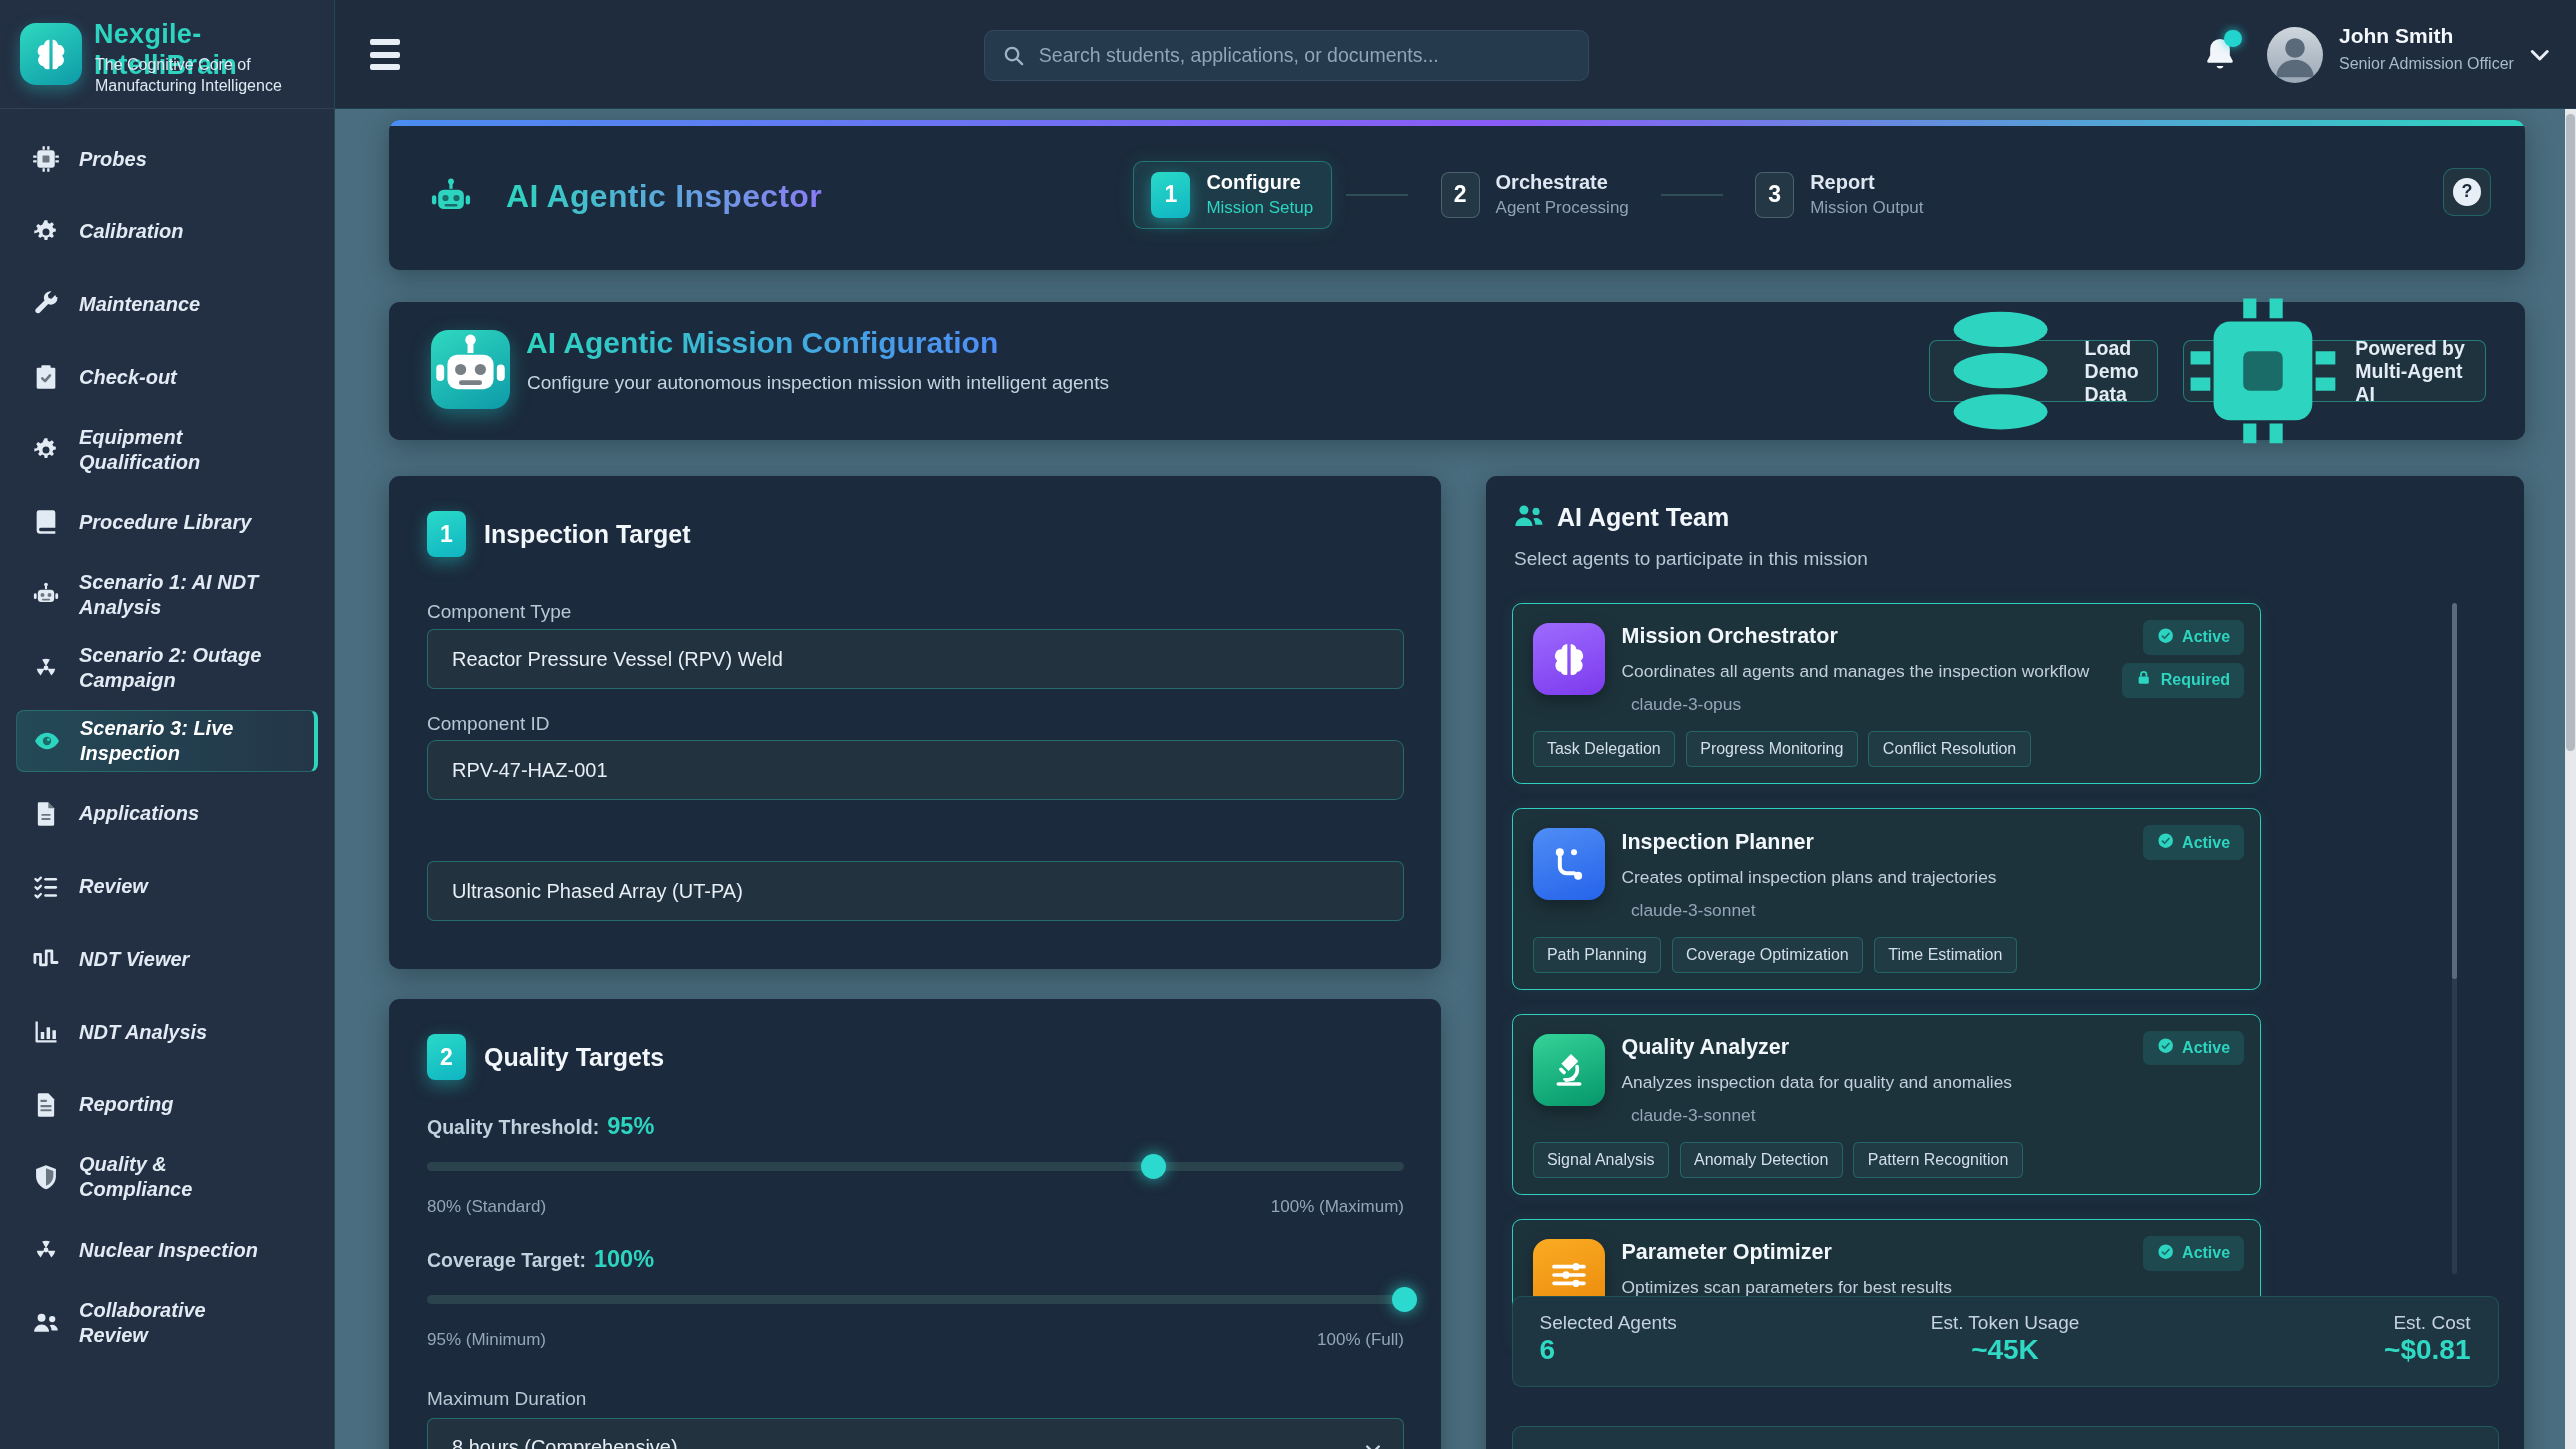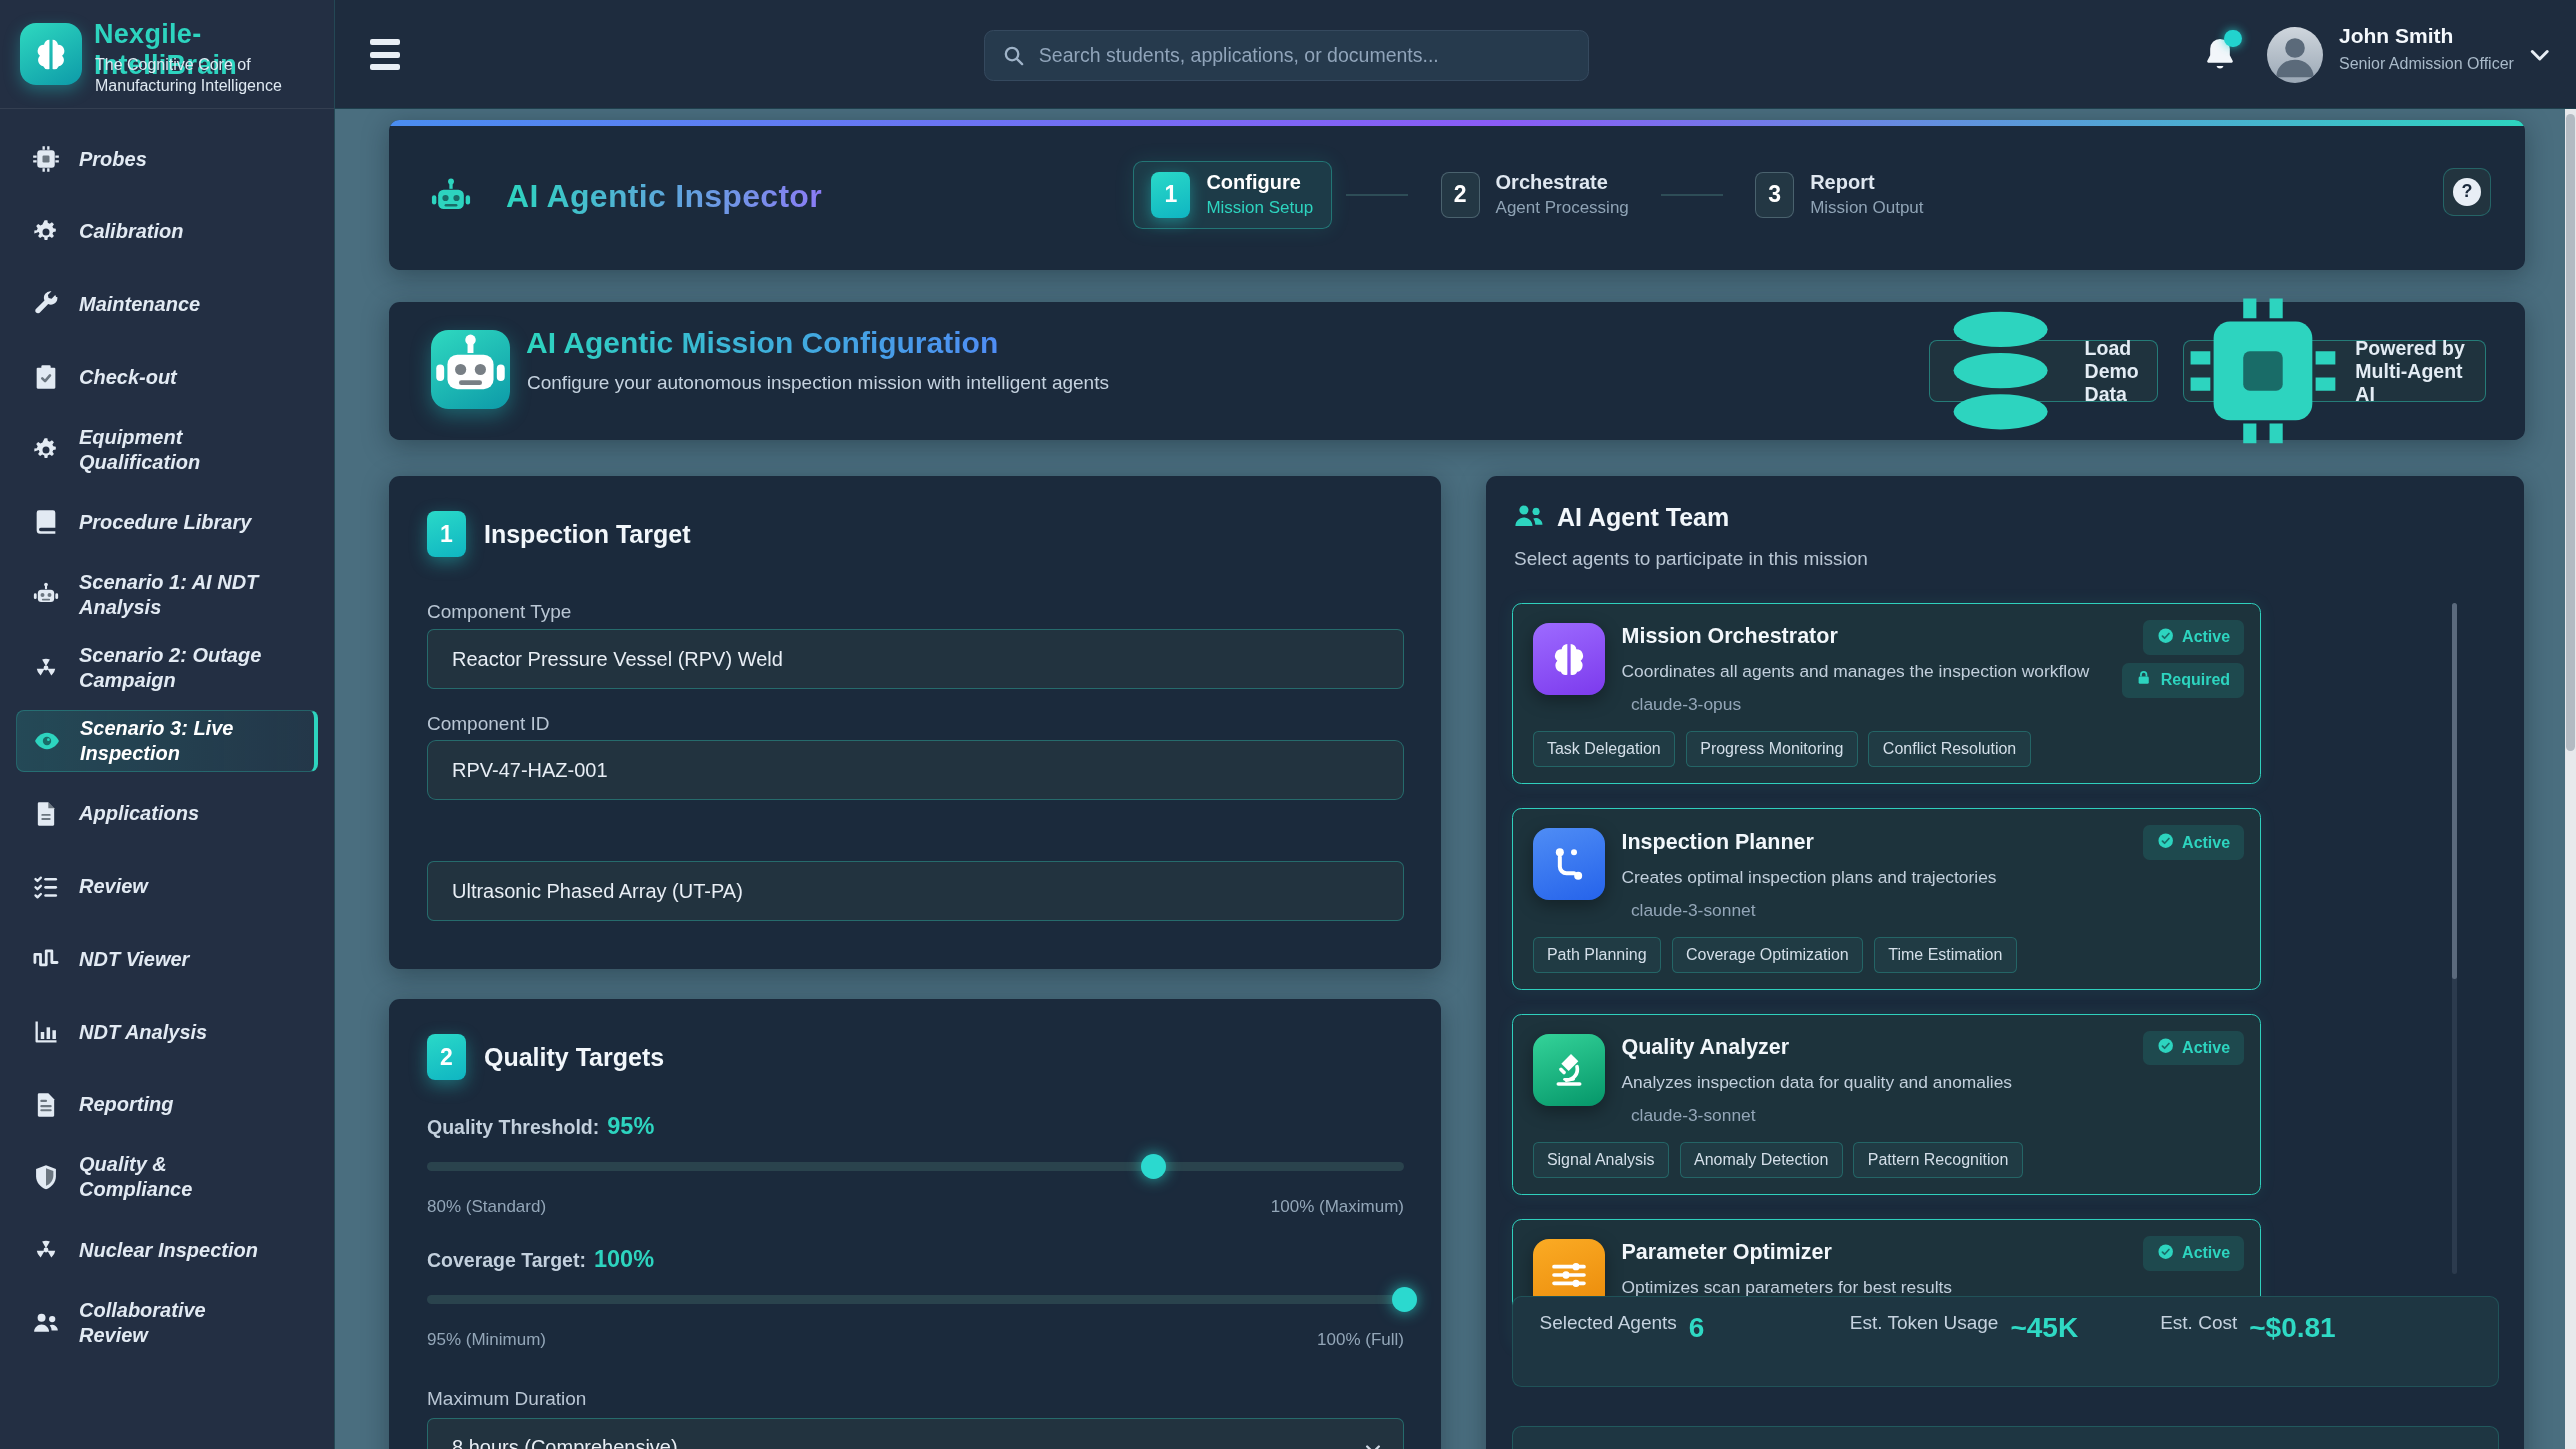--- a/index.html
+++ b/index.html
@@ -100,21 +100,21 @@
   .agent-desc { margin-left:89px; margin-top:12px; font-size:17.4px; color:#c2cfdc; }
   .agent-model { margin-left:89px; margin-top:12px; display:flex; align-items:center; gap:9.4px; font-size:17.4px; color:#93a6b8; }
   .agent-badges { position:absolute; right:16px; top:16px; display:flex; flex-direction:column; gap:8px; align-items:flex-end; }
   .agent-badge { display:flex; align-items:center; gap:8px; background:rgba(45,212,191,.14); border-radius:6.7px; padding:6.7px 13.4px; font-size:16px; font-weight:600; color:#2dd4bf; }
   .agent-badge svg { width:17.4px; height:17.4px; color:#2dd4bf; }
   .agent-tags { margin-left:0; margin-top:16px; display:flex; gap:10.7px; }
   .agent-tag { background:#203b44; border:0.7px solid rgba(45,212,191,.28); border-radius:5.4px; padding:8px 13.4px; font-size:16px; color:#d4dfe9; }
   #list-scrollbar { position:absolute; left:966px; top:127px; width:5.4px; height:671px; border-radius:2.7px; background:rgba(148,163,184,.15); }
   #list-scroll-thumb { position:absolute; left:0; top:0; width:5.4px; height:376px; border-radius:2.7px; background:rgba(148,163,184,.45); cursor:grab; }
   #stats-box { position:absolute; left:25.5px; top:820px; width:987px; height:91px; background:#1e3642; border:0.7px solid rgba(45,212,191,.18); border-radius:9.4px; display:flex; padding:14.8px 27px; }
-  .stat-cell { flex:1; display:flex; flex-direction:row; gap:12px; }
+  .stat-cell { flex:1; display:flex; flex-direction:column; gap:0; }
   .stat-label { font-size:19px; color:#c5d2df; }
   .stat-value { font-size:28px; font-weight:800; color:#2fd9c4; }
   .stat-cell:nth-child(1) { text-align:left; }
   .stat-cell:nth-child(2) { text-align:center; }
   .stat-cell:nth-child(3) { text-align:right; }
   #next-partial { position:absolute; left:25.5px; top:950px; width:987px; height:134px; background:#1e3642; border:0.7px solid rgba(45,212,191,.22); border-radius:9.4px; }
 
   
   #duration-select { align-items:flex-start; padding-top:17.4px; }
   #duration-select .ctrl-chevron { top:20px; }

